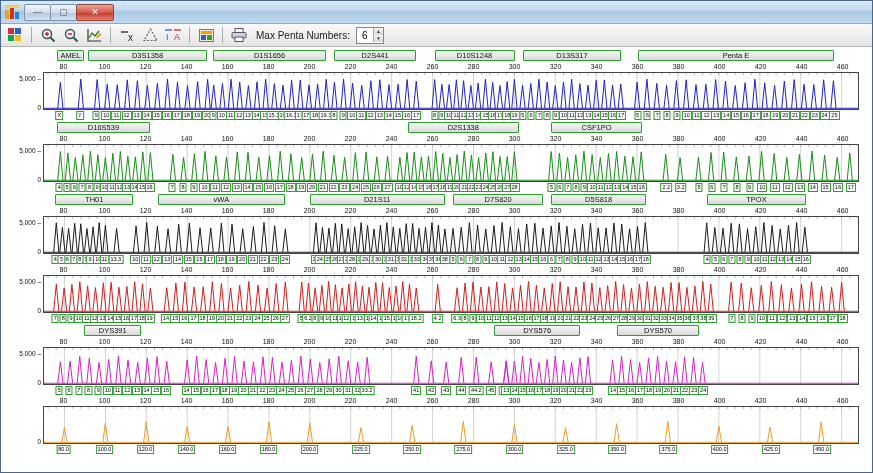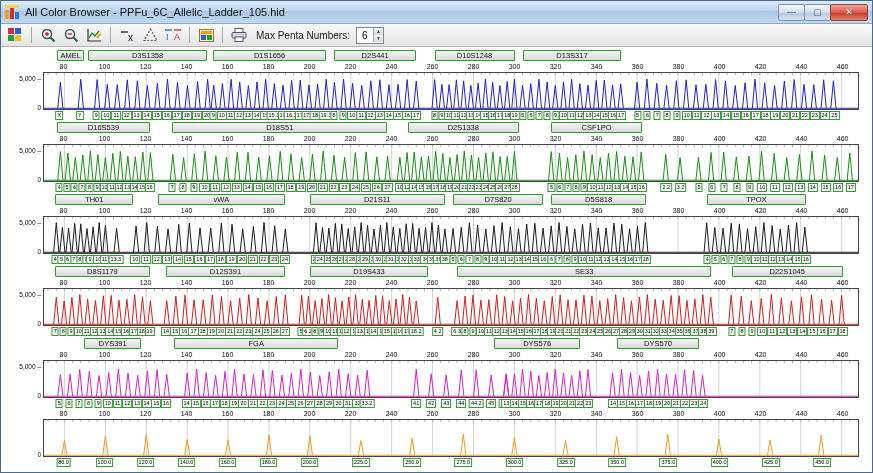--- a/index.html
+++ b/index.html
@@ -82,21 +82,20 @@
 
   <div id="titlebar">
     <span id="app-icon">
       <svg class="icon-svg" width="15" height="14" viewBox="0 0 15 14">
         <rect x="0" y="5" width="4" height="9" fill="#e8a01e"></rect>
         <rect x="5" y="2" width="4" height="12" fill="#c23727"></rect>
         <rect x="10" y="7" width="4" height="7" fill="#2a7fd4"></rect>
         <rect x="0" y="0" width="14" height="3" fill="#f4d04a"></rect>
       </svg>
     </span>
-    <span id="title-text">All Color Browser - PPFu_6C_Allelic_Ladder_105.hid</span>
     <span class="winbtns">
       <span class="winbtn">—</span>
       <span class="winbtn">▢</span>
       <span class="winbtn close">✕</span>
     </span>
   </div>
 
   <div id="toolbar">
     <span class="tbtn">
       <svg class="icon-svg" width="14" height="14" viewBox="0 0 14 14">
@@ -178,20 +177,21 @@
 
   <div id="main">
       <div class="strip">
         <div class="row-markers">
           <div class="marker-box" style="left: 1.75879%; width: 3.26633%;">AMEL</div>
           <div class="marker-box" style="left: 5.52764%; width: 14.5729%;">D3S1358</div>
           <div class="marker-box" style="left: 20.8543%; width: 13.8191%;">D1S1656</div>
           <div class="marker-box" style="left: 35.6784%; width: 10.0503%;">D2S441</div>
           <div class="marker-box" style="left: 47.9899%; width: 9.79899%;">D10S1248</div>
           <div class="marker-box" style="left: 58.794%; width: 12.0603%;">D13S317</div>
+          <div class="marker-box" style="left: 72.8643%; width: 24.1206%;">Penta E</div>
         </div>
         <div class="row-axis">
           <span class="axis-tick" style="left: 2.51256%;">80</span>
           <span class="axis-tick" style="left: 7.53769%;">100</span>
           <span class="axis-tick" style="left: 12.5628%;">120</span>
           <span class="axis-tick" style="left: 17.5879%;">140</span>
           <span class="axis-tick" style="left: 22.6131%;">160</span>
           <span class="axis-tick" style="left: 27.6382%;">180</span>
           <span class="axis-tick" style="left: 32.6633%;">200</span>
           <span class="axis-tick" style="left: 37.6884%;">220</span>
@@ -300,21 +300,20 @@
           <span class="allele-box" style="left: 92.1608%;">21</span>
           <span class="allele-box" style="left: 93.3668%;">22</span>
           <span class="allele-box" style="left: 94.5729%;">23</span>
           <span class="allele-box" style="left: 95.7789%;">24</span>
           <span class="allele-box" style="left: 96.9849%;">25</span>
         </div>
       </div>
       <div class="strip">
         <div class="row-markers">
           <div class="marker-box" style="left: 1.75879%; width: 11.3065%;">D16S539</div>
-          <div class="marker-box" style="left: 15.8291%; width: 26.3819%;">D18S51</div>
           <div class="marker-box" style="left: 44.7236%; width: 13.5678%;">D2S1338</div>
           <div class="marker-box" style="left: 62.3116%; width: 11.0553%;">CSF1PO</div>
         </div>
         <div class="row-axis">
           <span class="axis-tick" style="left: 2.51256%;">80</span>
           <span class="axis-tick" style="left: 7.53769%;">100</span>
           <span class="axis-tick" style="left: 12.5628%;">120</span>
           <span class="axis-tick" style="left: 17.5879%;">140</span>
           <span class="axis-tick" style="left: 22.6131%;">160</span>
           <span class="axis-tick" style="left: 27.6382%;">180</span>
@@ -544,27 +543,20 @@
           <span class="allele-box" style="left: 87.4372%;">10</span>
           <span class="allele-box" style="left: 88.4422%;">11</span>
           <span class="allele-box" style="left: 89.4472%;">12</span>
           <span class="allele-box" style="left: 90.4523%;">13</span>
           <span class="allele-box" style="left: 91.4573%;">14</span>
           <span class="allele-box" style="left: 92.4623%;">15</span>
           <span class="allele-box" style="left: 93.4673%;">16</span>
         </div>
       </div>
       <div class="strip">
-        <div class="row-markers">
-          <div class="marker-box" style="left: 1.50754%; width: 11.5578%;">D8S1179</div>
-          <div class="marker-box" style="left: 15.0754%; width: 14.5729%;">D12S391</div>
-          <div class="marker-box" style="left: 32.6633%; width: 14.5729%;">D19S433</div>
-          <div class="marker-box" style="left: 50.7538%; width: 31.1558%;">SE33</div>
-          <div class="marker-box" style="left: 84.4221%; width: 13.5678%;">D22S1045</div>
-        </div>
         <div class="row-axis">
           <span class="axis-tick" style="left: 2.51256%;">80</span>
           <span class="axis-tick" style="left: 7.53769%;">100</span>
           <span class="axis-tick" style="left: 12.5628%;">120</span>
           <span class="axis-tick" style="left: 17.5879%;">140</span>
           <span class="axis-tick" style="left: 22.6131%;">160</span>
           <span class="axis-tick" style="left: 27.6382%;">180</span>
           <span class="axis-tick" style="left: 32.6633%;">200</span>
           <span class="axis-tick" style="left: 37.6884%;">220</span>
           <span class="axis-tick" style="left: 42.7136%;">240</span>
@@ -679,21 +671,20 @@
           <span class="allele-box" style="left: 93.0562%;">14</span>
           <span class="allele-box" style="left: 94.2896%;">15</span>
           <span class="allele-box" style="left: 95.5231%;">16</span>
           <span class="allele-box" style="left: 96.7565%;">17</span>
           <span class="allele-box" style="left: 97.9899%;">18</span>
         </div>
       </div>
       <div class="strip">
         <div class="row-markers">
           <div class="marker-box" style="left: 5.02513%; width: 7.03518%;">DYS391</div>
-          <div class="marker-box" style="left: 16.0804%; width: 20.1005%;">FGA</div>
           <div class="marker-box" style="left: 55.2764%; width: 10.5528%;">DYS576</div>
           <div class="marker-box" style="left: 70.3518%; width: 10.0503%;">DYS570</div>
         </div>
         <div class="row-axis">
           <span class="axis-tick" style="left: 2.51256%;">80</span>
           <span class="axis-tick" style="left: 7.53769%;">100</span>
           <span class="axis-tick" style="left: 12.5628%;">120</span>
           <span class="axis-tick" style="left: 17.5879%;">140</span>
           <span class="axis-tick" style="left: 22.6131%;">160</span>
           <span class="axis-tick" style="left: 27.6382%;">180</span>

